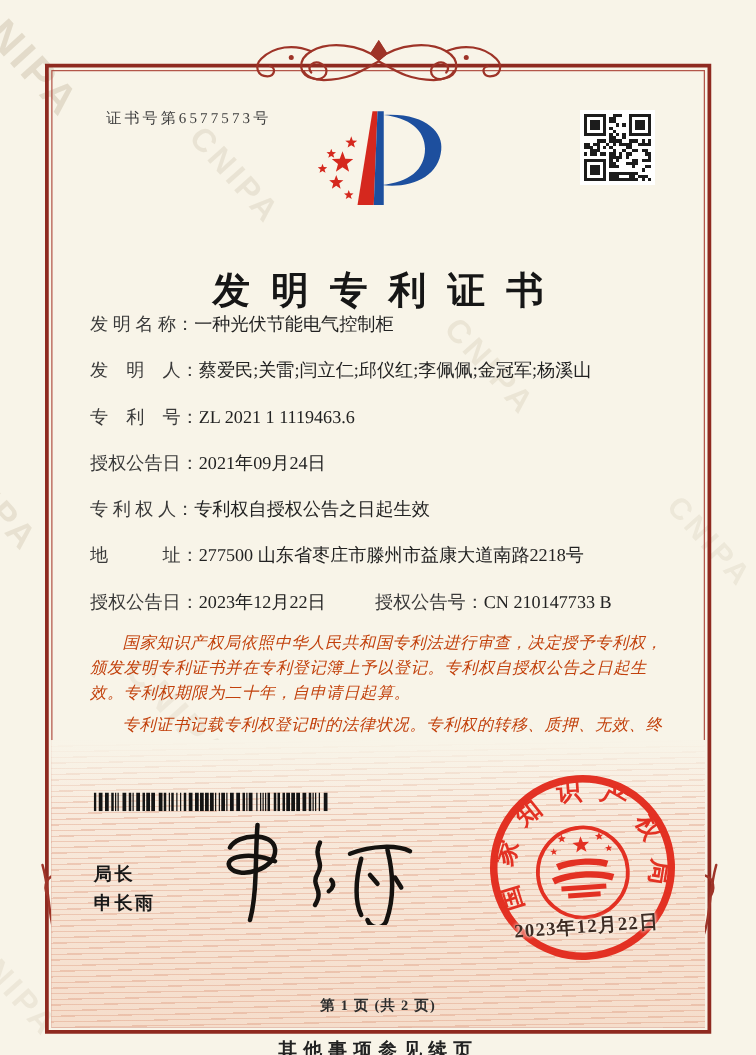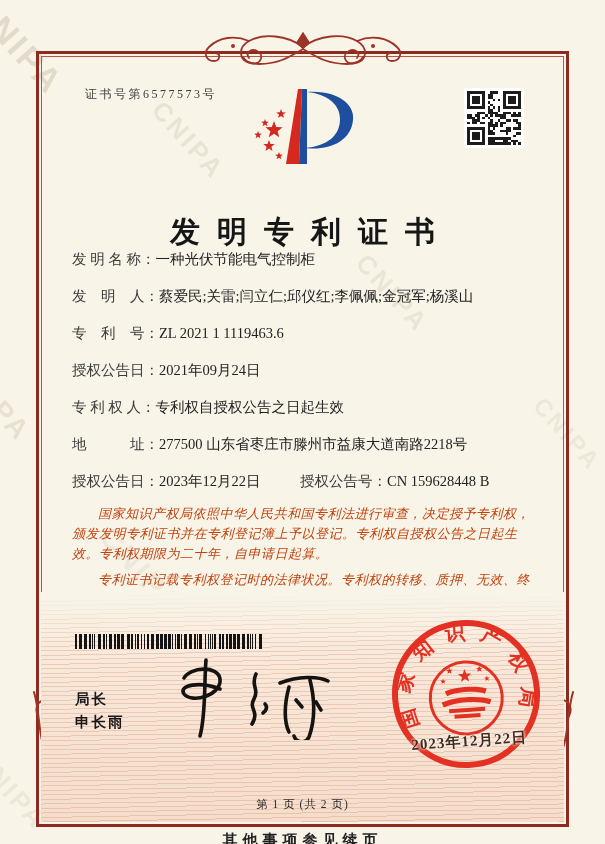--- a/index.html
+++ b/index.html
@@ -70,21 +70,21 @@
   .seal-ring{
     position:absolute;inset:0;border:6px solid #e2281a;border-radius:50%;
   }
   .seal-date{
     position:absolute;left:0;top:112px;width:100%;text-align:center;
     font-size:15px;font-weight:bold;color:#35241c;letter-spacing:1px;
     text-shadow:0 0 3px #fff8ef,0 0 3px #fff8ef;
   }
   .page-footer{
     position:absolute;left:36px;top:797px;width:533px;text-align:center;
-    font-size:11.5px;color:#2d2d2d;letter-spacing:1px;
+    font-size:11.5px;color:#2d2d2d;letter-spacing:1px;font-weight:bold;
   }
   .cont-note{
     position:absolute;left:0;top:831px;width:100%;text-align:center;
     font-size:15px;color:#222;letter-spacing:5px;font-weight:bold;
   }
   .ornament-top{position:absolute;left:193px;top:26px;}
   .flourish-bl{position:absolute;left:26px;top:688px;}
   .flourish-br{position:absolute;left:489px;top:688px;transform:scaleX(-1);}
 </style>
 </head>
@@ -396,21 +396,21 @@
 </div>
 <div class="field-row" style="top:398px">
   <span class="flabel">专 利 权 人：</span><span class="fvalue">专利权自授权公告之日起生效</span>
 </div>
 <div class="field-row" style="top:435px">
   <span class="flabel">地　　　址：</span><span class="fvalue">277500 山东省枣庄市滕州市益康大道南路2218号</span>
 </div>
 <div class="field-row" style="top:472px">
   <span class="flabel">授权公告日：</span><span class="fvalue">2023年12月22日</span>
   <span class="grant-right">
-    <span class="flabel">授权公告号：</span><span class="fvalue">CN 159628448 B</span>
+    <span class="flabel">授权公告号：</span><span class="fvalue">CN 210147733 B</span>
   </span>
 </div>
 
 <div class="paras">
   <p>国家知识产权局依照中华人民共和国专利法进行审查，决定授予专利权，颁发发明专利证书并在专利登记簿上予以登记。专利权自授权公告之日起生效。专利权期限为二十年，自申请日起算。</p>
   <p>专利证书记载专利权登记时的法律状况。专利权的转移、质押、无效、终止、恢复和专利权人的姓名或名称、国籍、地址变更等事项记载在专利登记簿上。</p>
 </div>
 
 <div class="pattern"></div>
 

